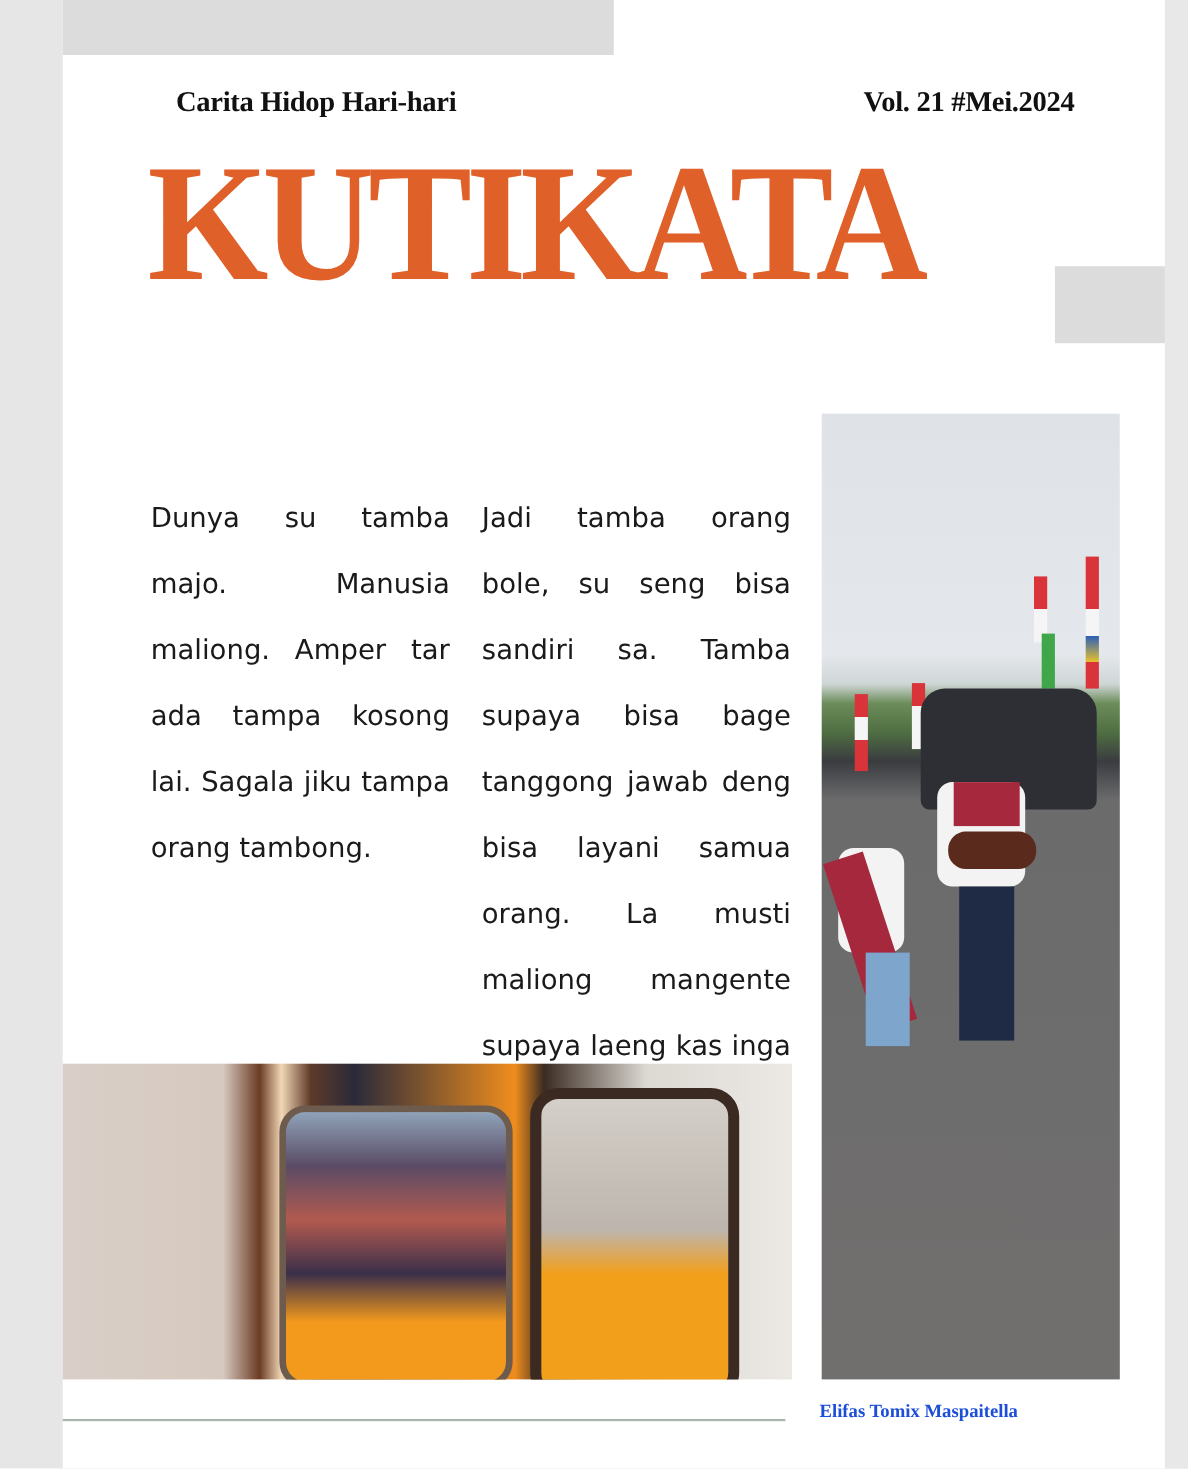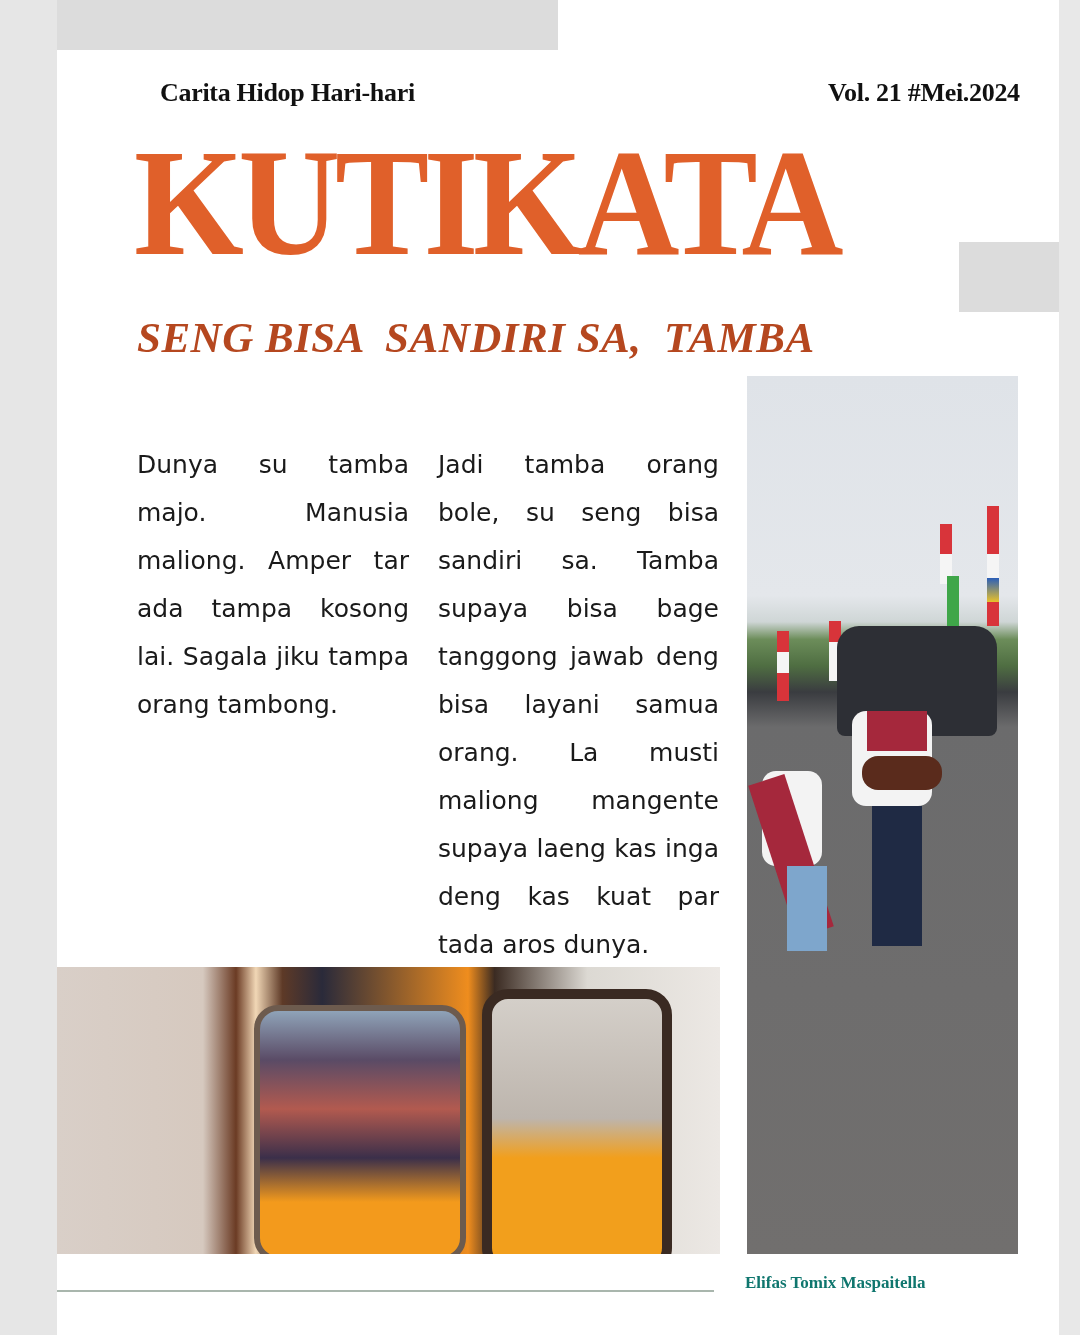--- a/index.html
+++ b/index.html
@@ -3,54 +3,53 @@
 <meta charset="utf-8">
 <style>
   html, body { margin:0; padding:0; }
   body { width:1080px; height:1335px; background:#e6e6e6; position:relative; overflow:hidden; font-family:"Liberation Sans", sans-serif; }
   .page { position:absolute; left:57px; top:0; width:1002px; height:1335px; background:#ffffff; }
   .gray-block-top { position:absolute; left:57px; top:0; width:501px; height:50px; background:#dcdcdc; }
   .gray-block-right { position:absolute; left:959px; top:242px; width:100px; height:70px; background:#dcdcdc; }
   .right-strip { position:absolute; left:1059px; top:0; width:21px; height:1335px; background:#e8e8e8; }
   .kicker { position:absolute; top:78px; font-family:"Liberation Serif", serif; font-weight:bold; font-size:26px; color:#111; letter-spacing:-0.3px; }
   .kicker.left { left:160px; }
-  .kicker.right { left:828px; }
+  .kicker.right { left:785px; }
   .masthead { position:absolute; left:134px; top:128px; width:780px; font-family:"Liberation Serif", serif; font-weight:bold; font-size:152px; line-height:150px; color:#e0602a; letter-spacing:-6px; transform:scaleX(0.93); transform-origin:left top; white-space:nowrap; }
   .headline { position:absolute; left:137px; top:306px; width:800px; font-family:"Liberation Serif", serif; font-weight:bold; font-style:italic; font-size:43px; line-height:64px; color:#b5471f; letter-spacing:0.5px; }
-  .col { position:absolute; top:441px; width:272px; font-family:"DejaVu Sans", sans-serif; font-size:25px; line-height:48px; color:#1a1a1a; text-align:justify; }
+  .col { position:absolute; top:441px; width:272px; font-family:"DejaVu Sans", sans-serif; font-size:25px; line-height:60px; color:#1a1a1a; text-align:justify; }
   .col.c1 { left:137px; }
   .col.c2 { left:438px; width:281px; }
   .col p { margin:0; }
   .photo { position:absolute; overflow:hidden; }
   .photo-kids { left:747px; top:376px; width:271px; height:878px; background:linear-gradient(180deg,#dfe3e8 0%,#e4e7eb 25%,#cfd6d6 28%,#6c8d5a 30%,#4f6e42 33%,#3a3c40 36%,#6b6b6c 40%,#716f6e 100%); }
   .photo-ferry { left:57px; top:967px; width:663px; height:287px; background:linear-gradient(90deg,#d9cfc8 0%,#d6c9bf 22%,#6b3b24 27%,#f1d7b6 30%,#5e3a27 34%,#2a2a3a 40%,#ef8d1e 62%,#3b2b22 66%,#dcd9d3 80%,#ece8e4 100%); }
   .ferry-window { position:absolute; left:197px; top:38px; width:200px; height:245px; border-radius:24px; border:6px solid #6d5b4e; background:linear-gradient(180deg,#8fa3b8 0%,#5a4b66 20%,#b25a4f 40%,#3b2f4a 60%,#f39a1c 78%,#f39a1c 100%); }
   .ferry-door { position:absolute; left:425px; top:22px; width:170px; height:265px; border-radius:26px; border:10px solid #3a2a22; background:linear-gradient(180deg,#d4cfc9 0%,#bdb5ad 45%,#f29f1c 60%,#f29f1c 100%); }
   .flag { position:absolute; width:12px; height:60px; }
   .car { position:absolute; left:90px; top:250px; width:160px; height:110px; border-radius:22px 22px 8px 8px; background:#2d2f35; }
   .kid { position:absolute; background:#f3f3f3; }
   .sash { position:absolute; background:#a5283c; }
   .footer-rule { position:absolute; left:57px; top:1290px; width:657px; height:2px; background:#a9b6ad; }
-  .author { position:absolute; left:745px; top:1273px; font-family:"Liberation Serif", serif; font-weight:bold; font-size:17px; color:#0f766e; }
+  .author { position:absolute; left:745px; top:1273px; font-family:"Liberation Serif", serif; font-weight:bold; font-size:17px; color:#1d4ed8; }
 </style>
 </head>
 <body>
 
 <div class="right-strip"></div>
 <div class="page"></div>
 <div class="gray-block-top"></div>
 <div class="gray-block-right"></div>
 
 <div class="kicker left">Carita Hidop Hari-hari</div>
 <div class="kicker right">Vol. 21 #Mei.2024</div>
 
 <div class="masthead">KUTIKATA</div>
 
 <div class="headline">
-  <div style="white-space:pre;">SENG BISA  SANDIRI SA,  TAMBA</div>
 </div>
 
 <div class="col c1">
   <p>Dunya su tamba majo. Manusia maliong. Amper tar ada tampa kosong lai. Sagala jiku tampa orang tambong.</p>
 </div>
 
 <div class="col c2">
   <p>Jadi tamba orang bole, su seng bisa sandiri sa. Tamba supaya bisa bage tanggong jawab deng bisa layani samua orang. La musti maliong mangente supaya laeng kas inga deng kas kuat par tada aros dunya.</p>
 </div>
 

